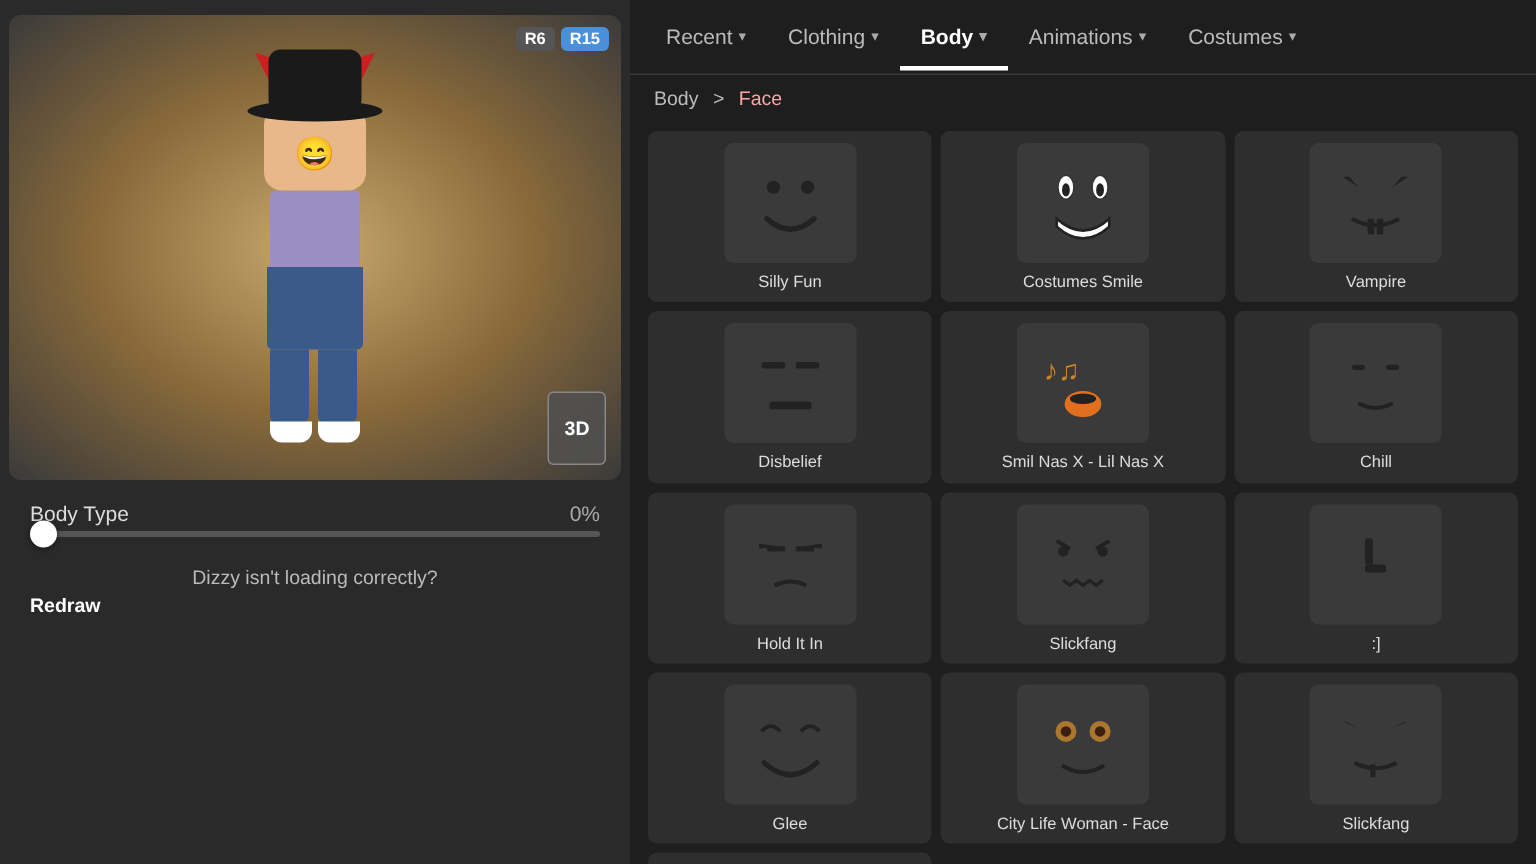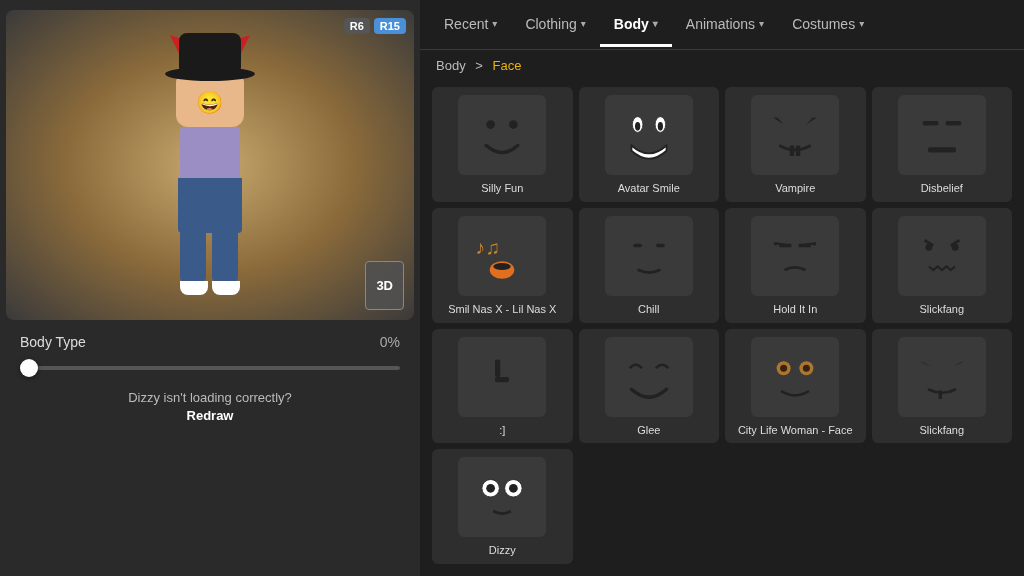--- a/index.html
+++ b/index.html
@@ -179,21 +179,21 @@
     }
 
     .body-type-section {
       width: 380px;
       margin-top: 14px;
     }
     .body-type-row {
       display: flex;
       justify-content: space-between;
       align-items: flex-end;
-      margin-bottom: 16px;
+      margin-bottom: 4px;
       gap: 26px;
     }
     .body-type-label { font-size: 14px; color: #ddd; }
     .body-type-pct { font-size: 14px; color: #aaa; }
     .slider-track {
       width: 100%;
       height: 4px;
       background: #555;
       border-radius: 2px;
       position: relative;
@@ -210,21 +210,21 @@
     }
 
     .avatar-error {
       margin-top: 18px;
       text-align: center;
       width: 380px;
     }
     .avatar-error-text { font-size: 13px; color: #bbb; }
     .redraw-btn {
       display: block;
-      text-align: center;
+      text-align: left;
       font-size: 13px;
       color: #fff;
       cursor: pointer;
       font-weight: bold;
       margin-top: 2px;
     }
 
     
     .right-panel {
       flex: 1;
@@ -267,26 +267,26 @@
 
     
     .breadcrumb {
       padding: 8px 16px;
       font-size: 13px;
       color: #aaa;
       flex-shrink: 0;
     }
     .breadcrumb span { color: #bbb; }
     .breadcrumb .sep { margin: 0 6px; }
-    .breadcrumb .current { color: #eab308; font-weight: 500; }
+    .breadcrumb .current { color: #fca5a5; font-weight: 500; }
 
     
     .faces-grid {
       display: grid;
-      grid-template-columns: repeat(4, 1fr);
+      grid-template-columns: repeat(3, 1fr);
       gap: 6px;
       padding: 6px 12px 12px;
       overflow-y: auto;
       flex: 1;
     }
 
     .face-item {
       background: #2e2e2e;
       border-radius: 6px;
       display: flex;
@@ -418,21 +418,21 @@
       <div class="face-item">
         <div class="face-icon-box">
           <svg viewBox="0 0 80 80" class="face-svg">
       <ellipse cx="27" cy="28" rx="6" ry="9" fill="#fff" stroke="#333" stroke-width="1"></ellipse>
       <ellipse cx="53" cy="28" rx="6" ry="9" fill="#fff" stroke="#333" stroke-width="1"></ellipse>
       <ellipse cx="27" cy="30" rx="3" ry="5" fill="#222"></ellipse>
       <ellipse cx="53" cy="30" rx="3" ry="5" fill="#222"></ellipse>
       <path d="M20 52 Q40 70 60 52 L60 58 Q40 76 20 58 Z" fill="#fff" stroke="#222" stroke-width="2"></path>
     </svg>
         </div>
-        <div class="face-name">Avatar Smile</div>
+        <div class="face-name">Costumes Smile</div>
       </div>
       <div class="face-item">
         <div class="face-icon-box">
           <svg viewBox="0 0 80 80" class="face-svg">
       <path d="M15 20 L27 28 L20 20 Z" fill="#222"></path>
       <path d="M65 20 L53 28 L60 20 Z" fill="#222"></path>
       <path d="M22 52 Q40 62 58 52" stroke="#222" stroke-width="3" fill="none"></path>
       <rect x="34" y="52" width="5" height="12" rx="1" fill="#222"></rect>
       <rect x="41" y="52" width="5" height="12" rx="1" fill="#222"></rect>
     </svg>

